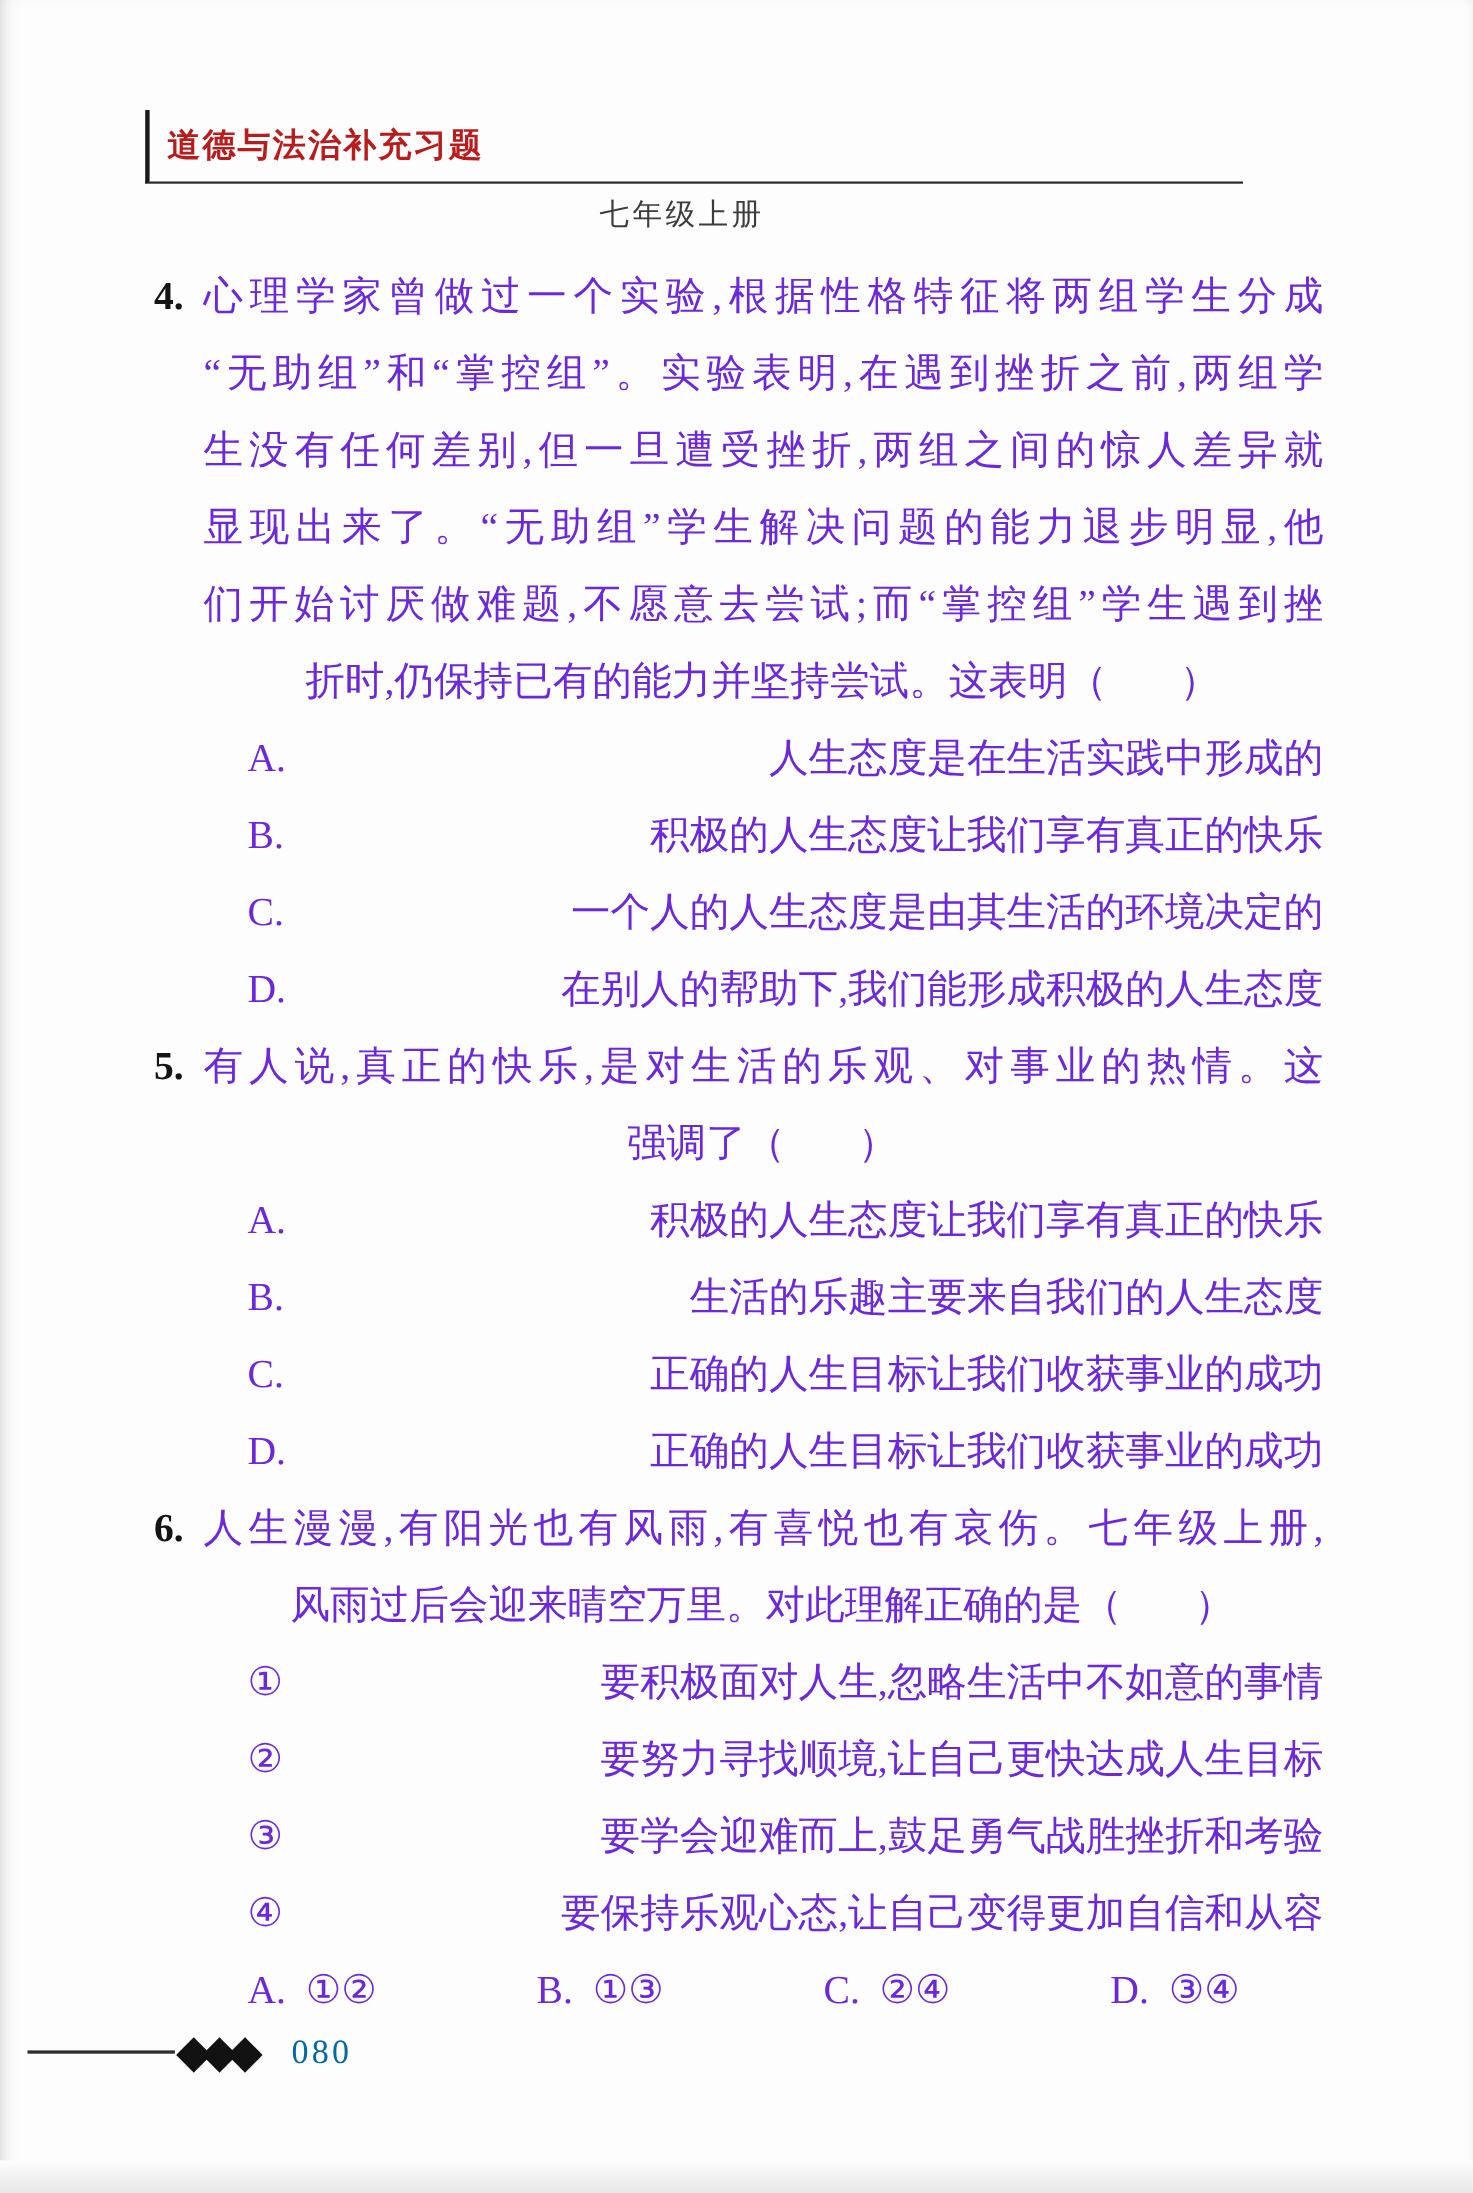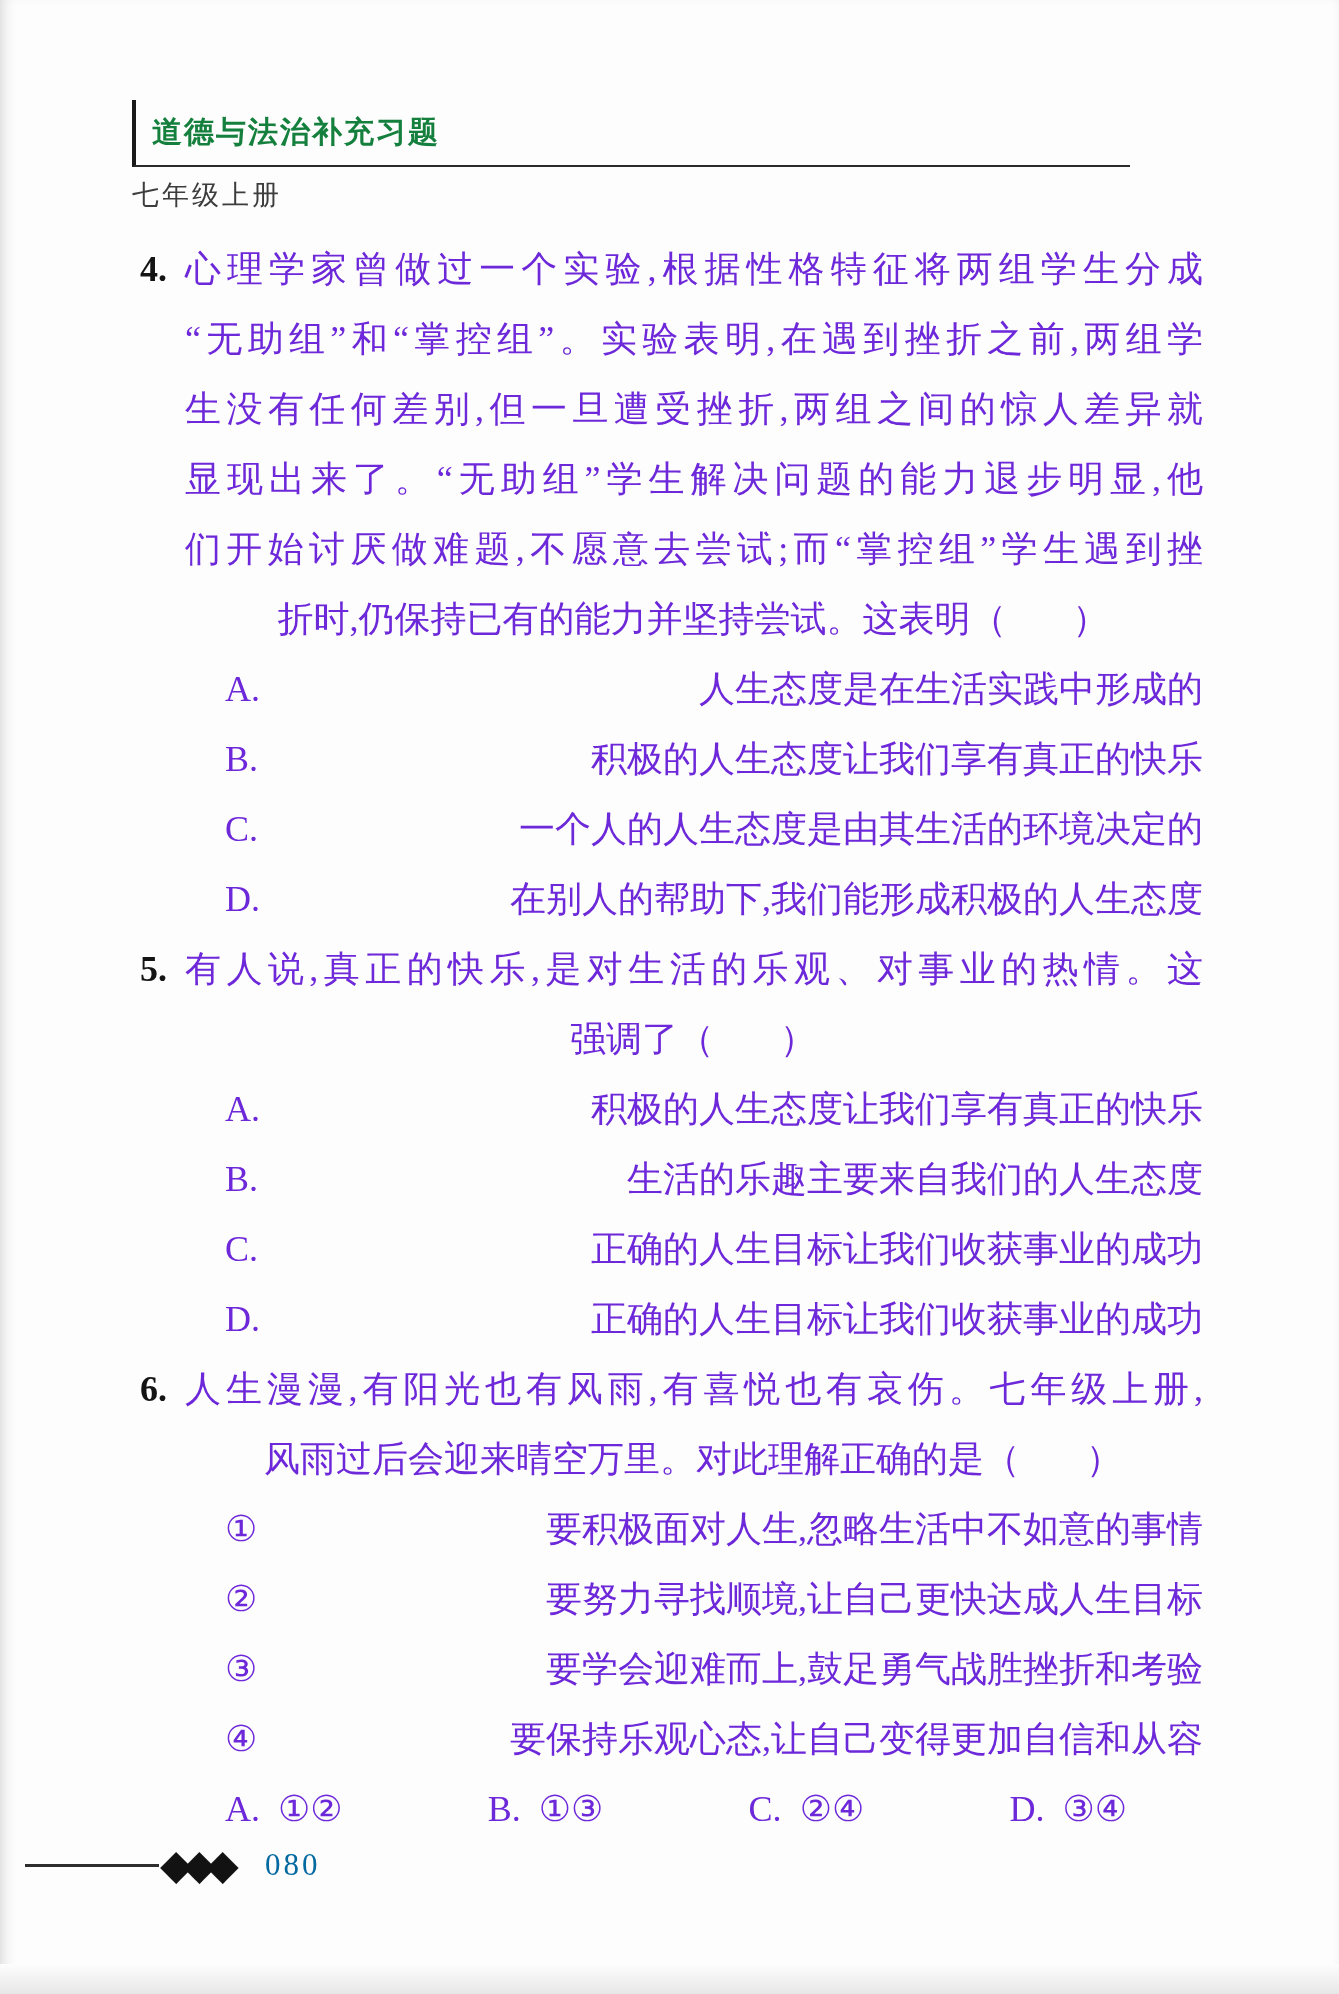--- a/index.html
+++ b/index.html
@@ -21,25 +21,25 @@
   }
 
   
   .header { position: absolute; top: 100px; left: 132px; width: 998px; }
   .header-title-row {
     border-left: 4px solid #1a1a1a;
     border-bottom: 2px solid #2a2a2a;
     padding: 12px 0 12px 16px;
   }
   .header-title-row span {
-    font-size: 30px; font-weight: bold; letter-spacing: 2px; color: #15803d;
+    font-size: 30px; font-weight: bold; letter-spacing: 2px; color: #b91c1c;
   }
   .header-subtitle {
     margin-top: 10px; padding-right: 22px;
-    text-align: left; font-size: 27px; color: #3d3d3d; letter-spacing: 3px;
+    text-align: center; font-size: 27px; color: #3d3d3d; letter-spacing: 3px;
   }
 
   
   .content { position: absolute; top: 234px; left: 140px; width: 1063px; }
   .question { display: flex; }
   .q-num {
     flex: 0 0 45px; width: 45px;
     font-weight: bold; font-size: 36px; line-height: 70px; color: #141414;
   }
   .q-body { flex: 1; width: 1018px; font-size: 36px; line-height: 70px; color: #6d28d9; }

